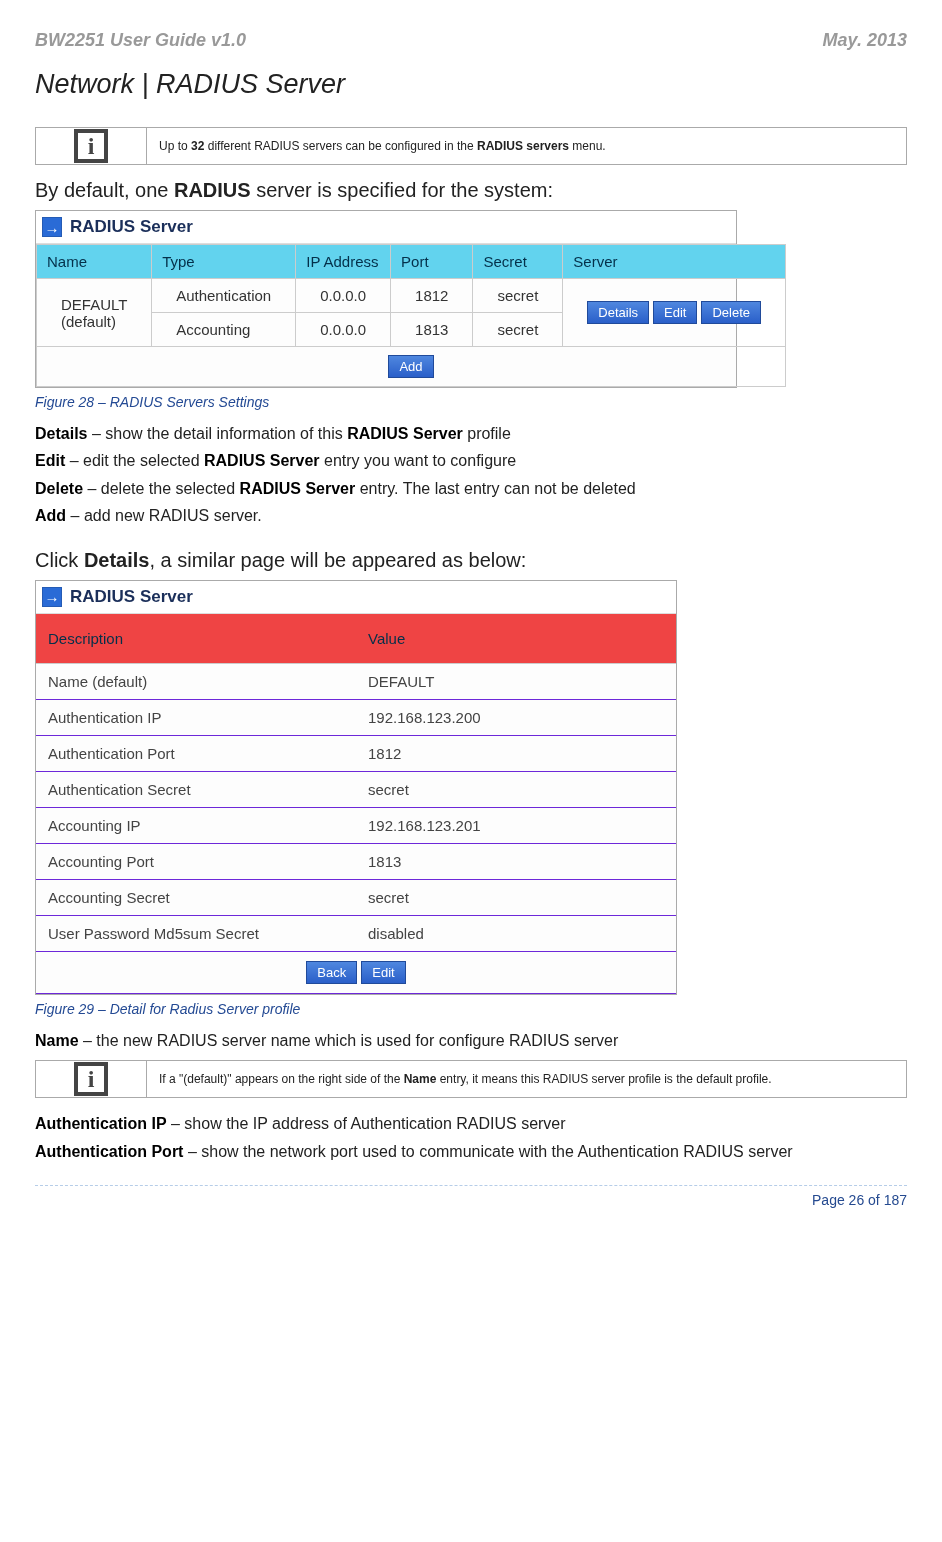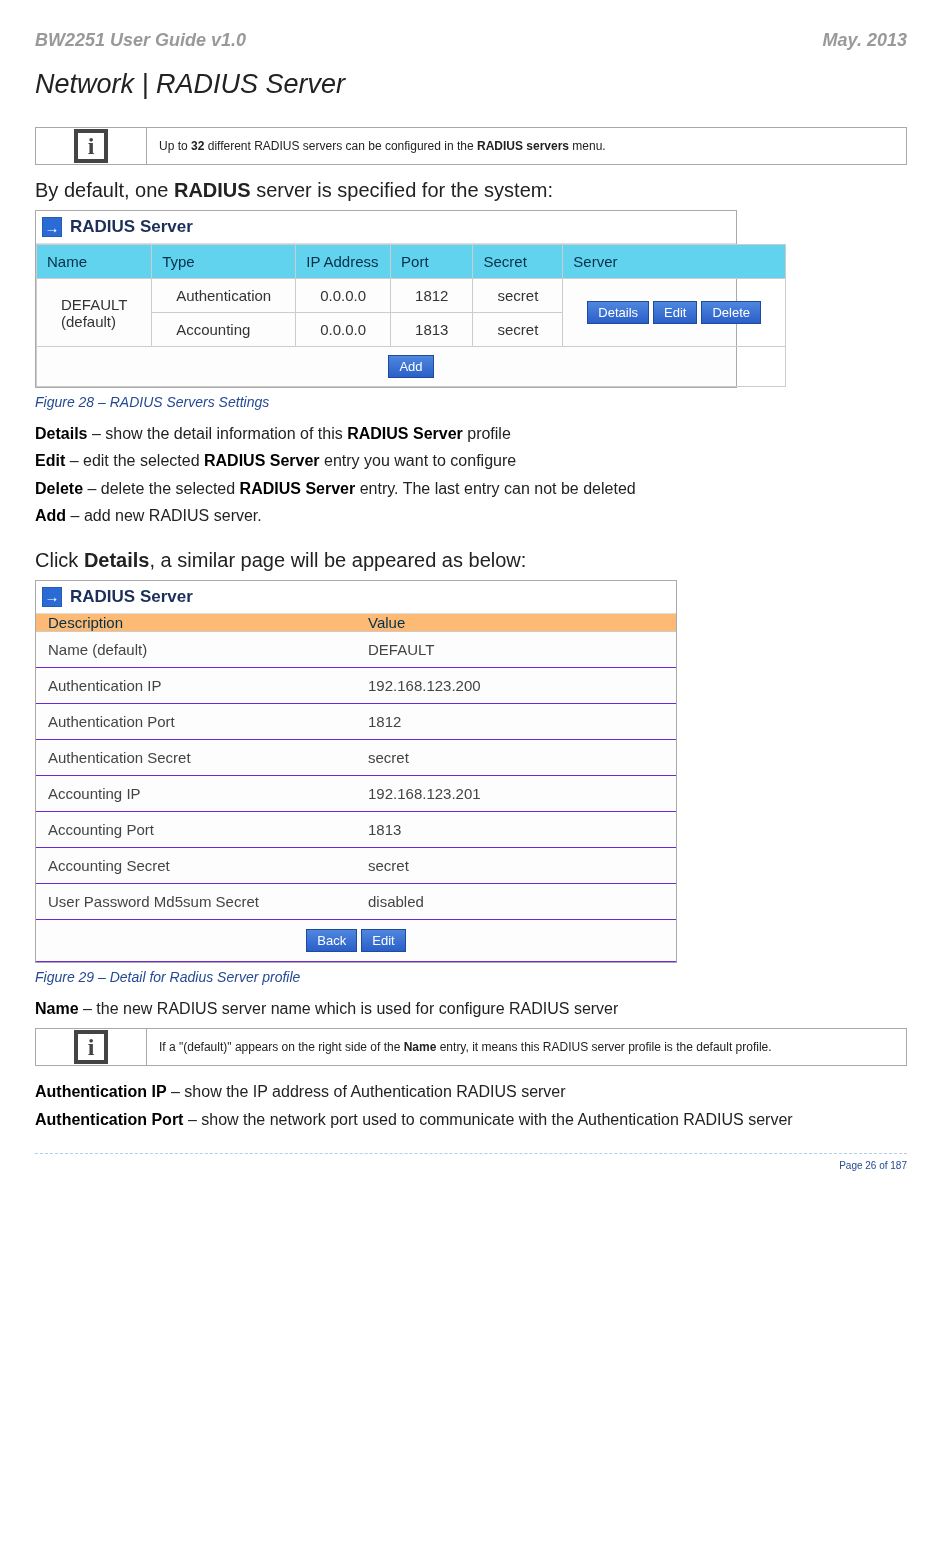--- a/index.html
+++ b/index.html
@@ -145,38 +145,38 @@
     width: 640px;
     margin-bottom: 4px;
     background: #fdfdfd;
   }
   .kvtable {
     border-collapse: collapse;
     width: 100%;
     font-size: 15px;
   }
   .kvtable th {
-    background: #fdba74;
+    background: #ef4444;
     color: #04304a;
     text-align: left;
-    padding: 0 12px;
+    padding: 16px 12px;
     font-weight: normal;
     border-bottom: 1px solid #ccc;
   }
   .kvtable td {
     border-bottom: 1px solid #6d28d9;
     padding: 9px 12px;
     color: #444;
   }
   .page-footer {
     margin-top: 22px;
     border-top: 1.5px dashed #b6cde8;
     text-align: right;
     color: #254a90;
-    font-size: 10px;
+    font-size: 14px;
     padding-top: 6px;
   }
 </style>
 </head>
 <body>
 
 <div class="header-row">
   <span>BW2251 User Guide v1.0</span>
   <span>May.  2013</span>
 </div>

